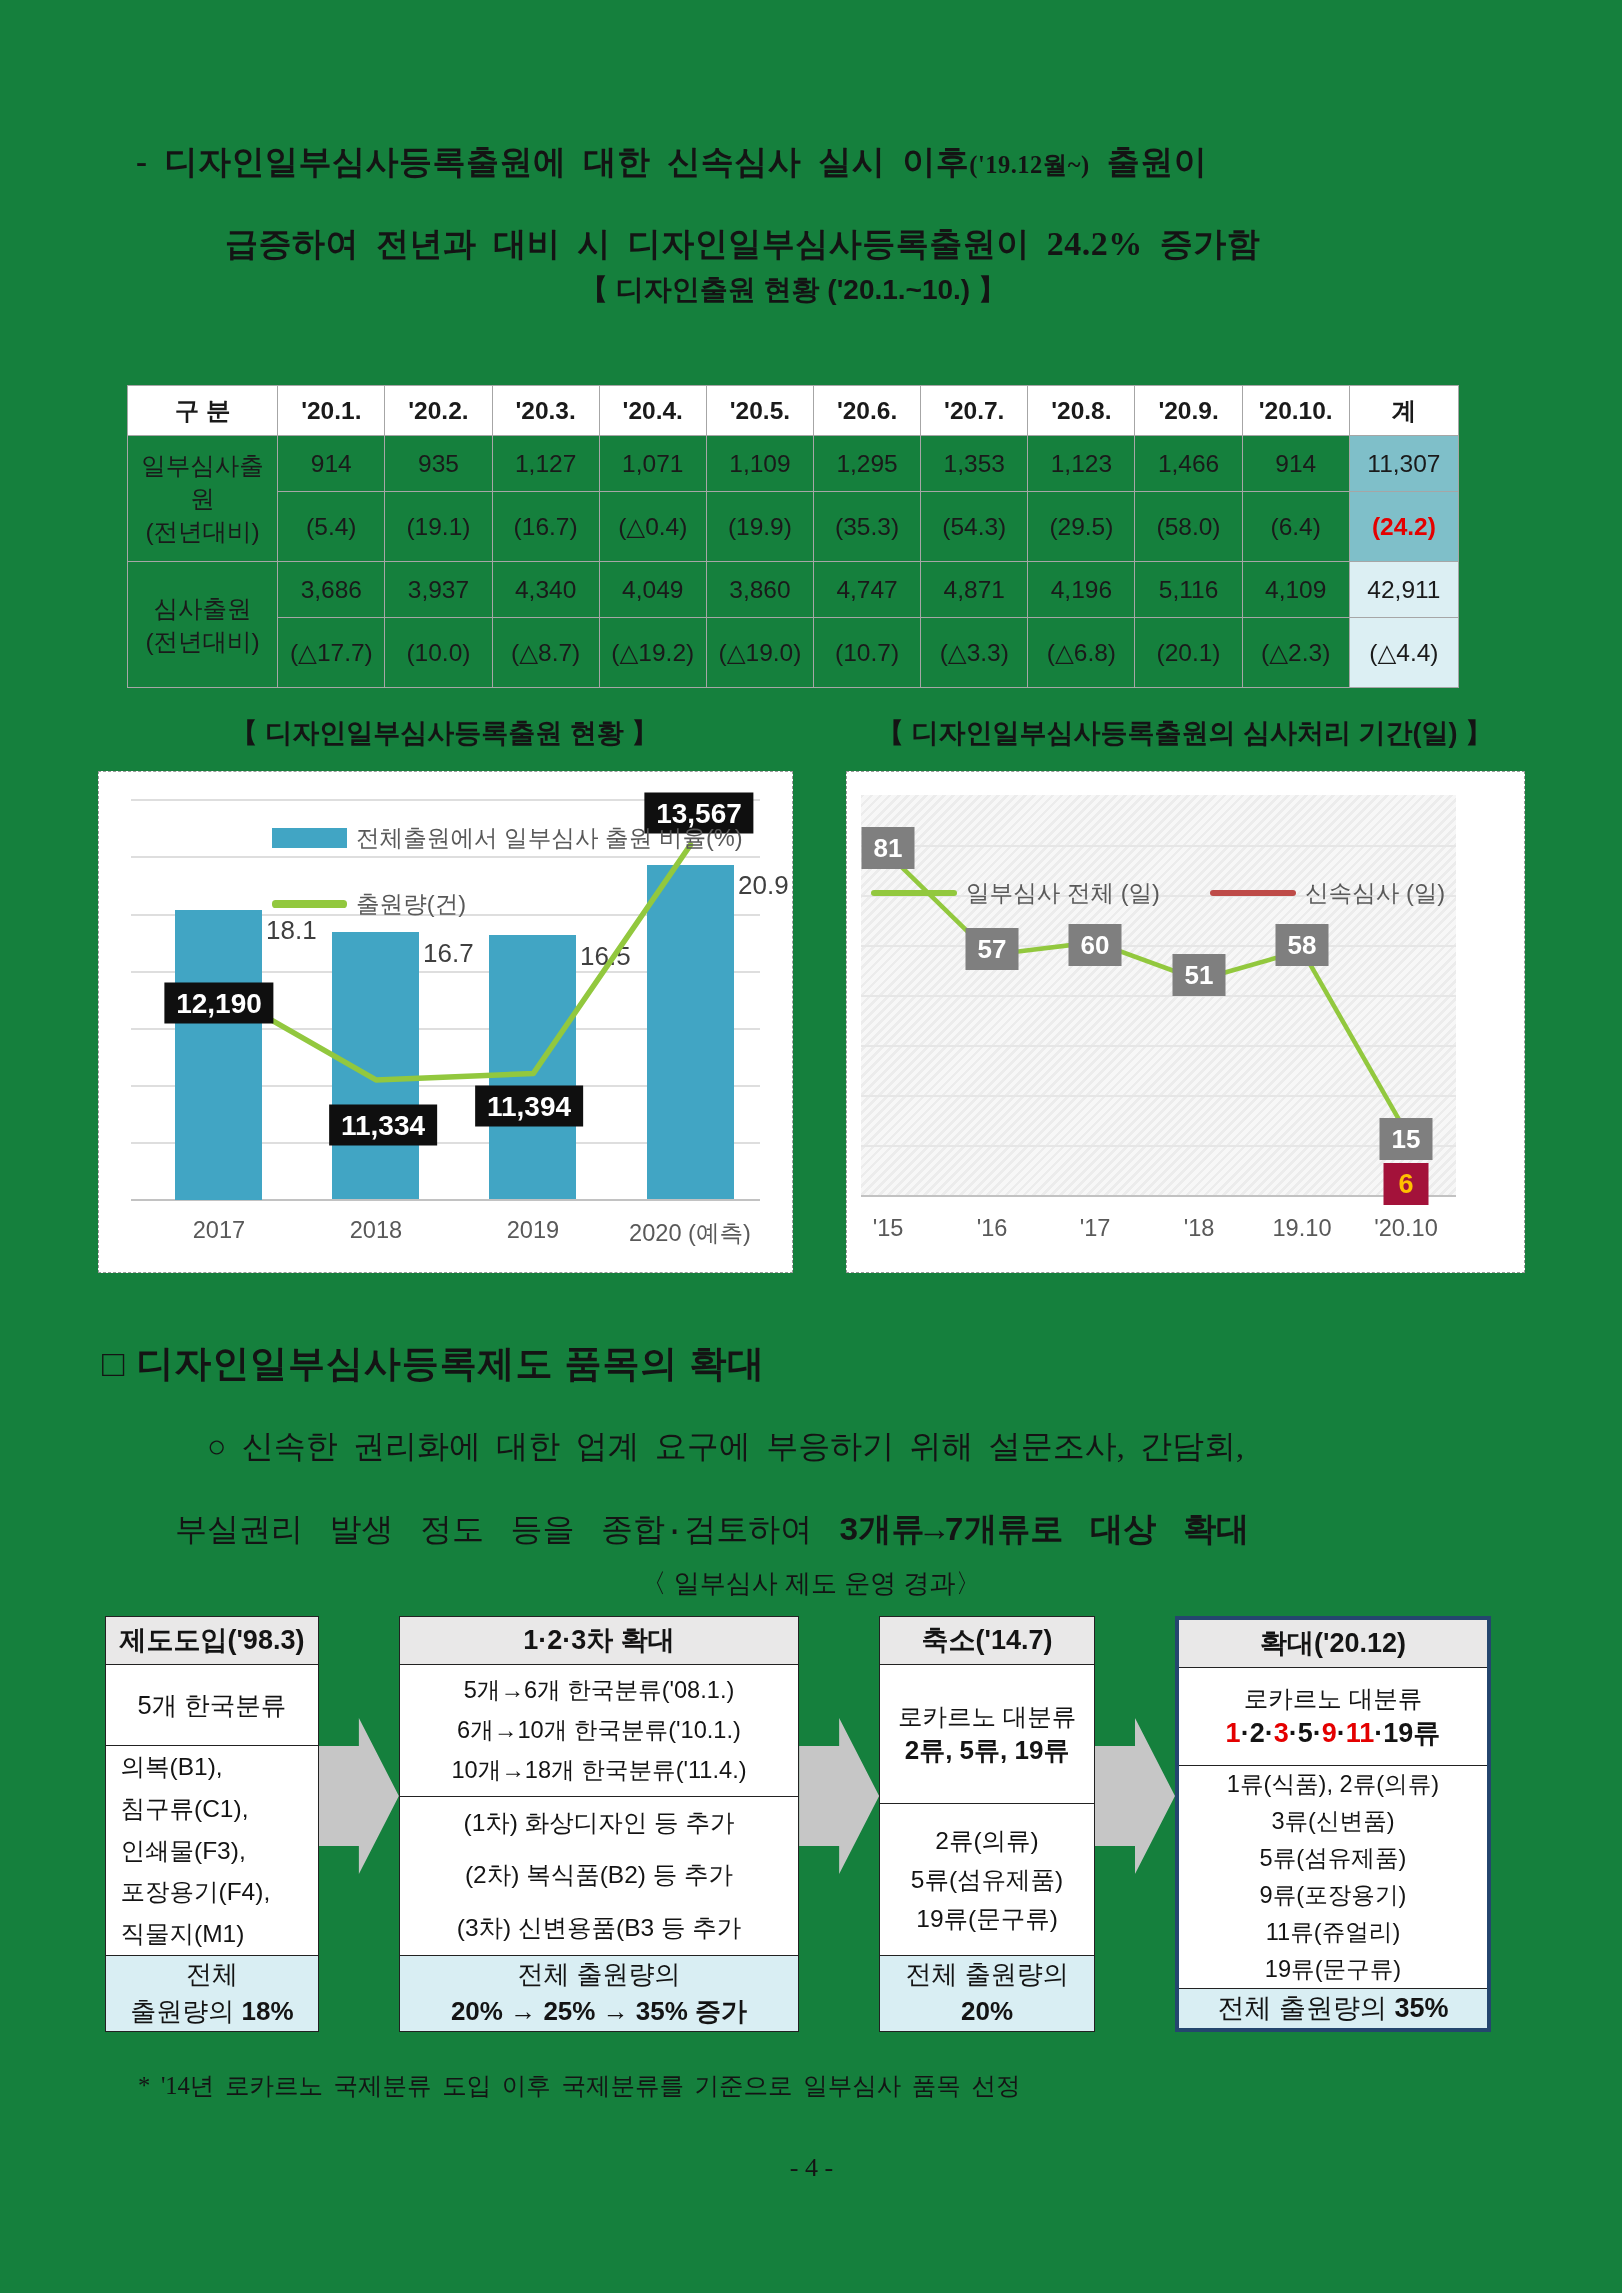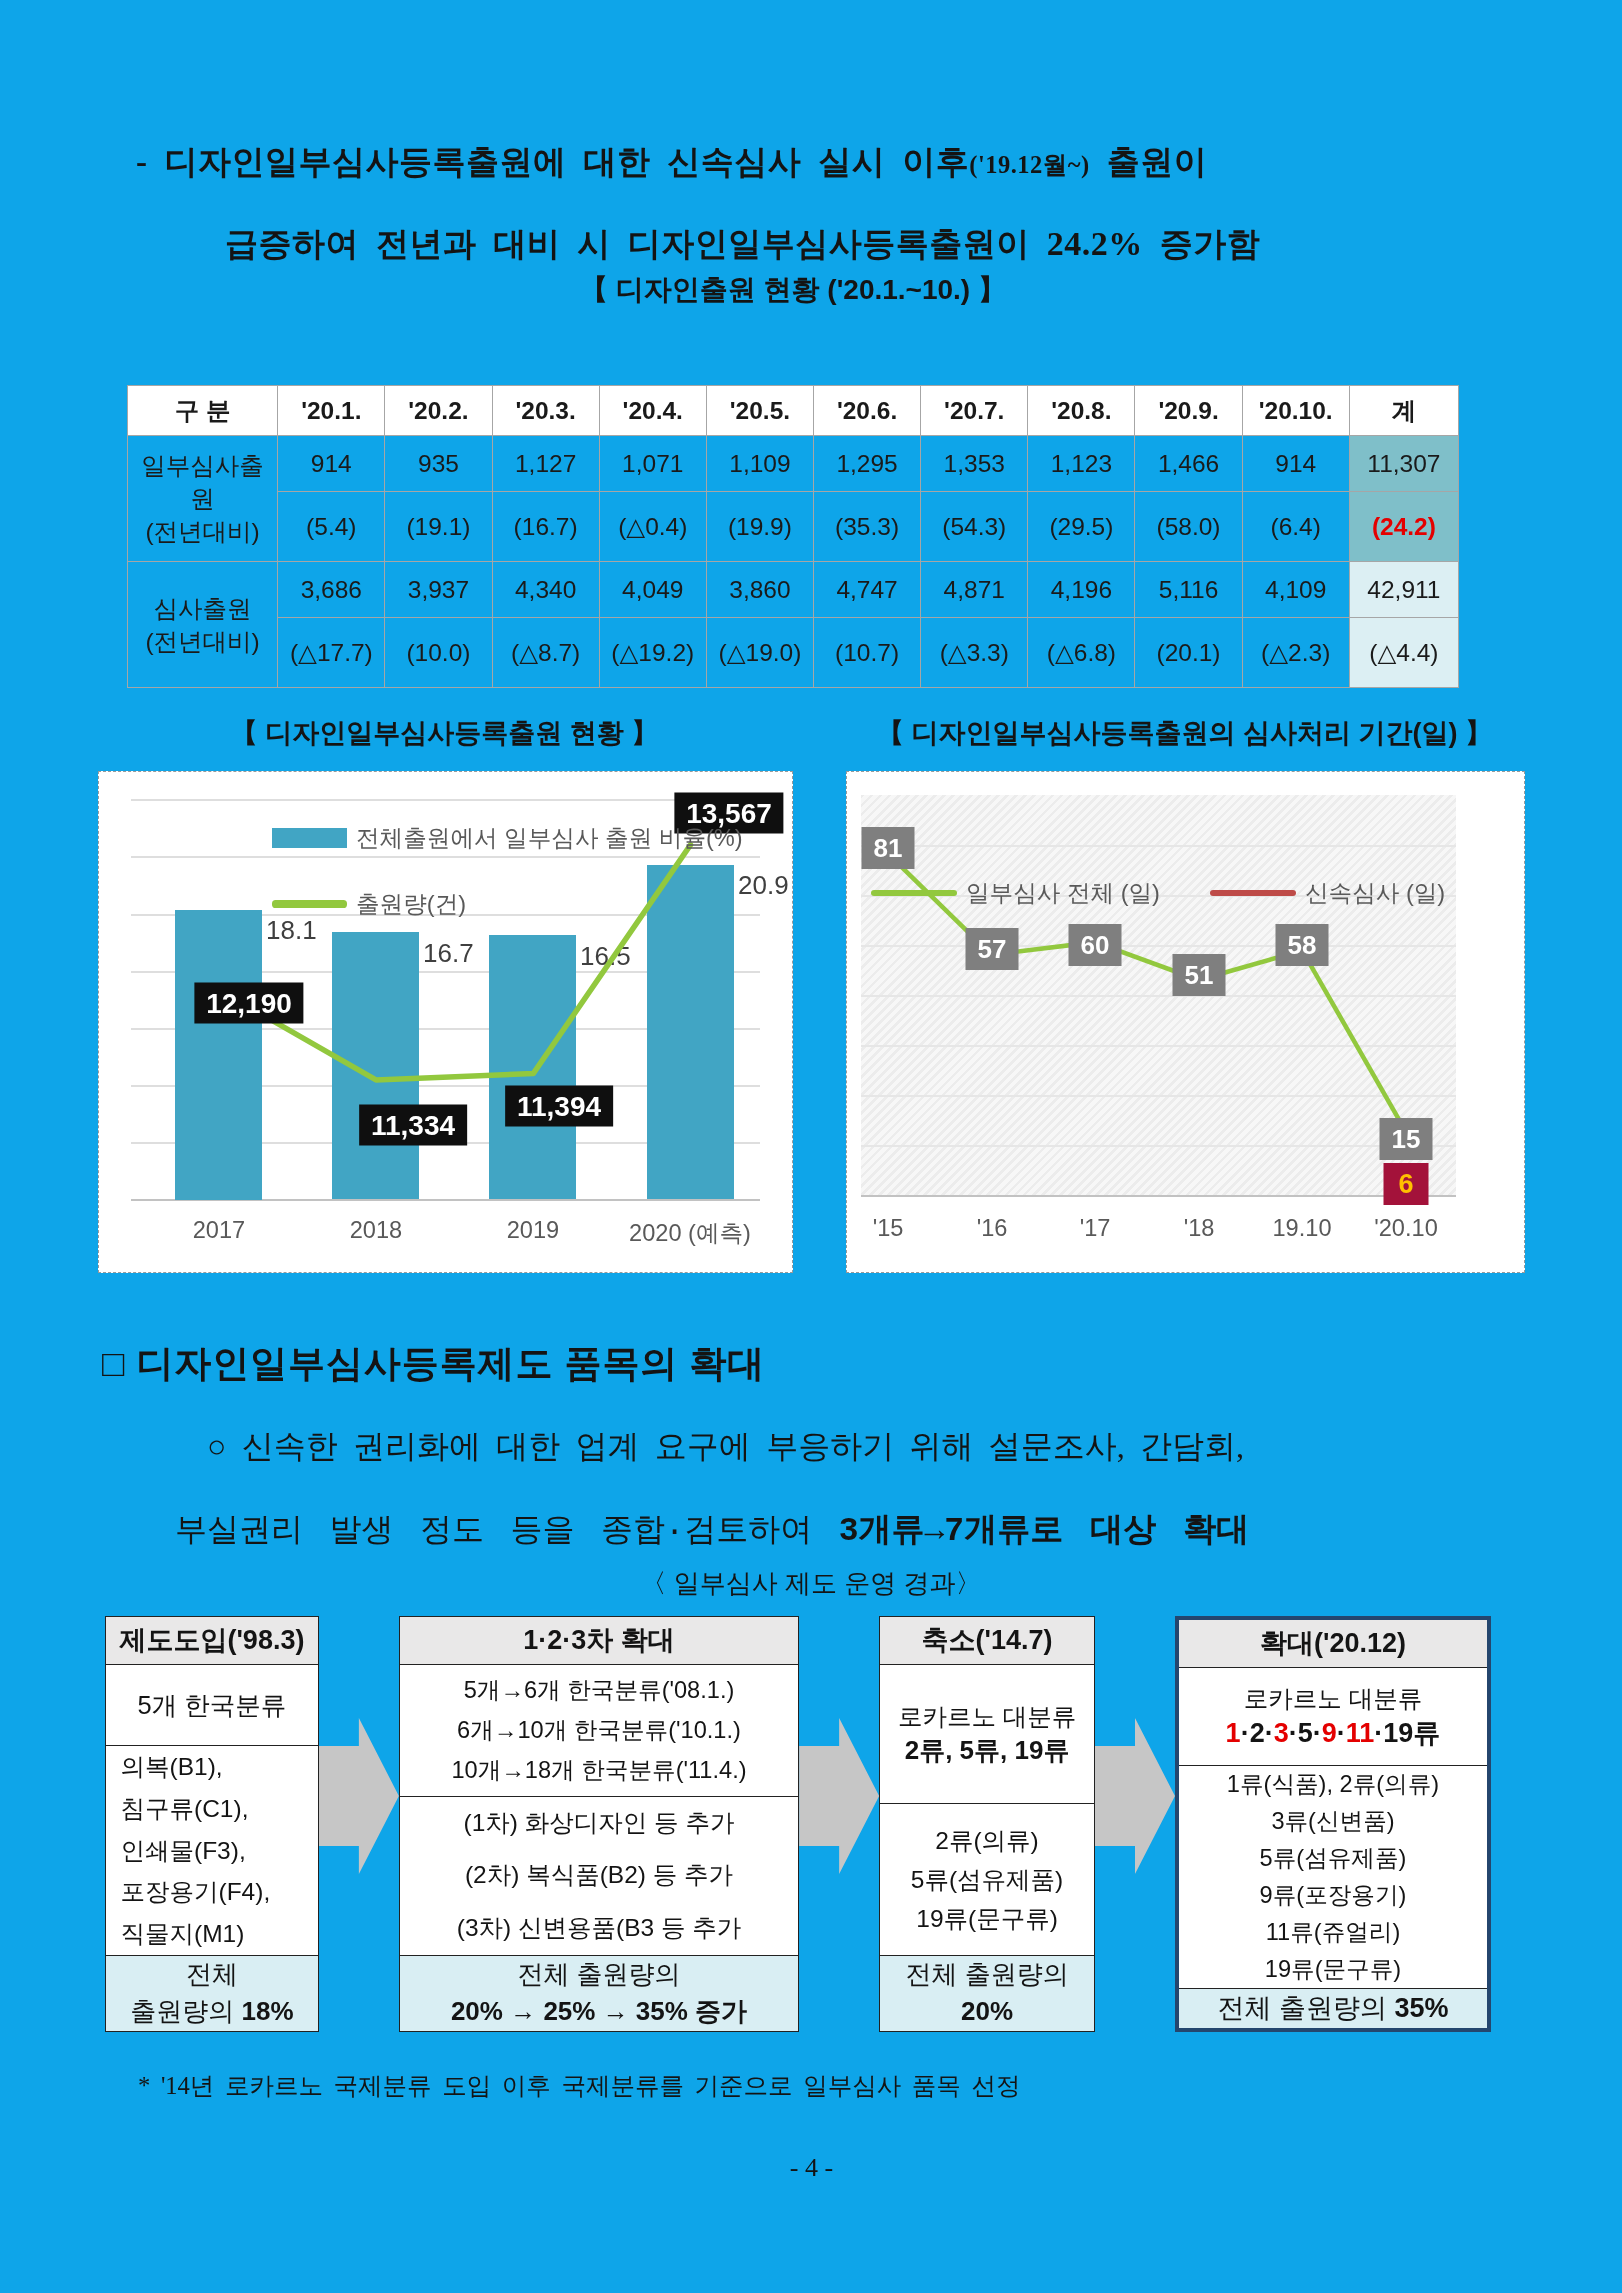--- a/index.html
+++ b/index.html
@@ -1,16 +1,16 @@
 <!DOCTYPE html>
 <html style="font-size:14.5px"><head>
 <meta charset="utf-8">
 <style>
   html,body{margin:0;padding:0;background:#fff;}
-  .page{position:relative;width:1623px;height:2294px;background:#0ea5e9;overflow:hidden;
+  .page{position:relative;width:1623px;height:2294px;background:#15803d;overflow:hidden;
         font-family:"Liberation Sans",sans-serif;color:#141414;}
   .abs{position:absolute;}
 
   
   .intro{font-family:"Liberation Serif",serif;font-weight:700;font-size:33px;
          word-spacing:8.2px;letter-spacing:0.5px;white-space:nowrap;}
   .intro .paren{font-size:24.5px;}
   .intro b{font-size:34px;font-weight:800;}
 
   
@@ -30,21 +30,21 @@
   tr.grp2 td{border-top:1.8px solid #8a8a8a;}
 
   
   .chart-title{font-weight:700;font-size:27px;text-align:center;}
   .chart-box{position:absolute;border:1.8px dashed #9a9a9a;background:#fff;}
   .gridline{position:absolute;height:1.8px;background:#dedede;}
   .baseline{position:absolute;height:1.8px;background:#c2c2c2;}
   .bar{position:absolute;}
   .pct-lbl{position:absolute;font-size:26px;font-weight:500;color:#3f3f3f;}
   .blk-box{position:absolute;background:#0f0f0f;color:#fff;font-size:28px;font-weight:700;
-           padding:4.5px 11.8px;transform:translate(-50%,-50%);white-space:nowrap;margin-left:30px;}
+           padding:4.5px 11.8px;transform:translate(-50%,-50%);white-space:nowrap;}
   .x-lbl{position:absolute;font-size:23.6px;color:#595959;transform:translateX(-50%);white-space:nowrap;}
   .lg-row{position:absolute;display:flex;align-items:center;}
   .lg-text{font-size:23.6px;color:#595959;margin-left:9px;white-space:nowrap;}
   .sw-bar{width:75px;height:20px;}
   .sw-line{width:75px;height:7.3px;border-radius:3.6px;}
   .hatch{position:absolute;background:repeating-linear-gradient(135deg,#ececec 0 2.7px,#f7f7f7 2.7px 6.4px);}
   .gray-box{position:absolute;width:53px;height:42px;line-height:42px;text-align:center;
             background:#7F7F7F;color:#fff;font-size:26px;font-weight:700;transform:translate(-50%,-50%);}
   .red-box{position:absolute;width:45px;height:42px;line-height:42px;text-align:center;
            background:#A3123A;color:#FFC000;font-size:27px;font-weight:700;transform:translate(-50%,-50%);}

